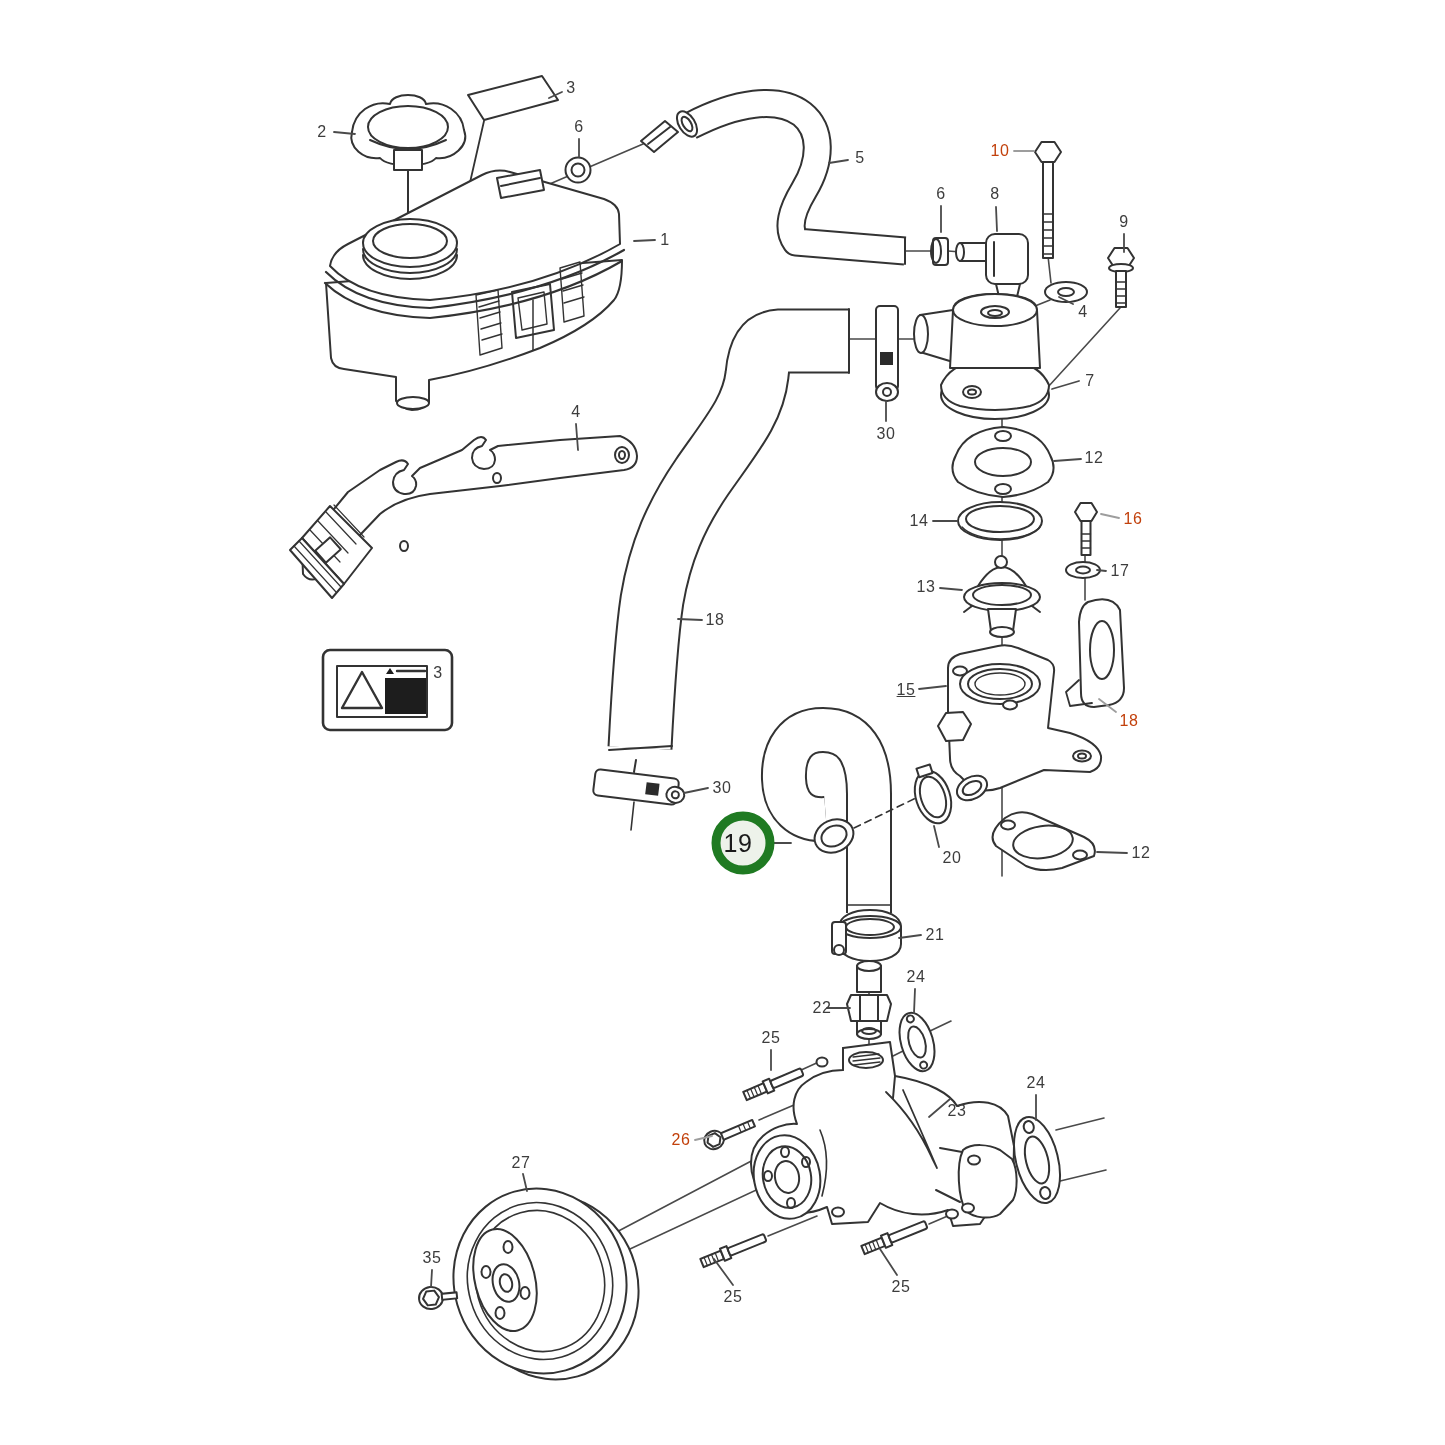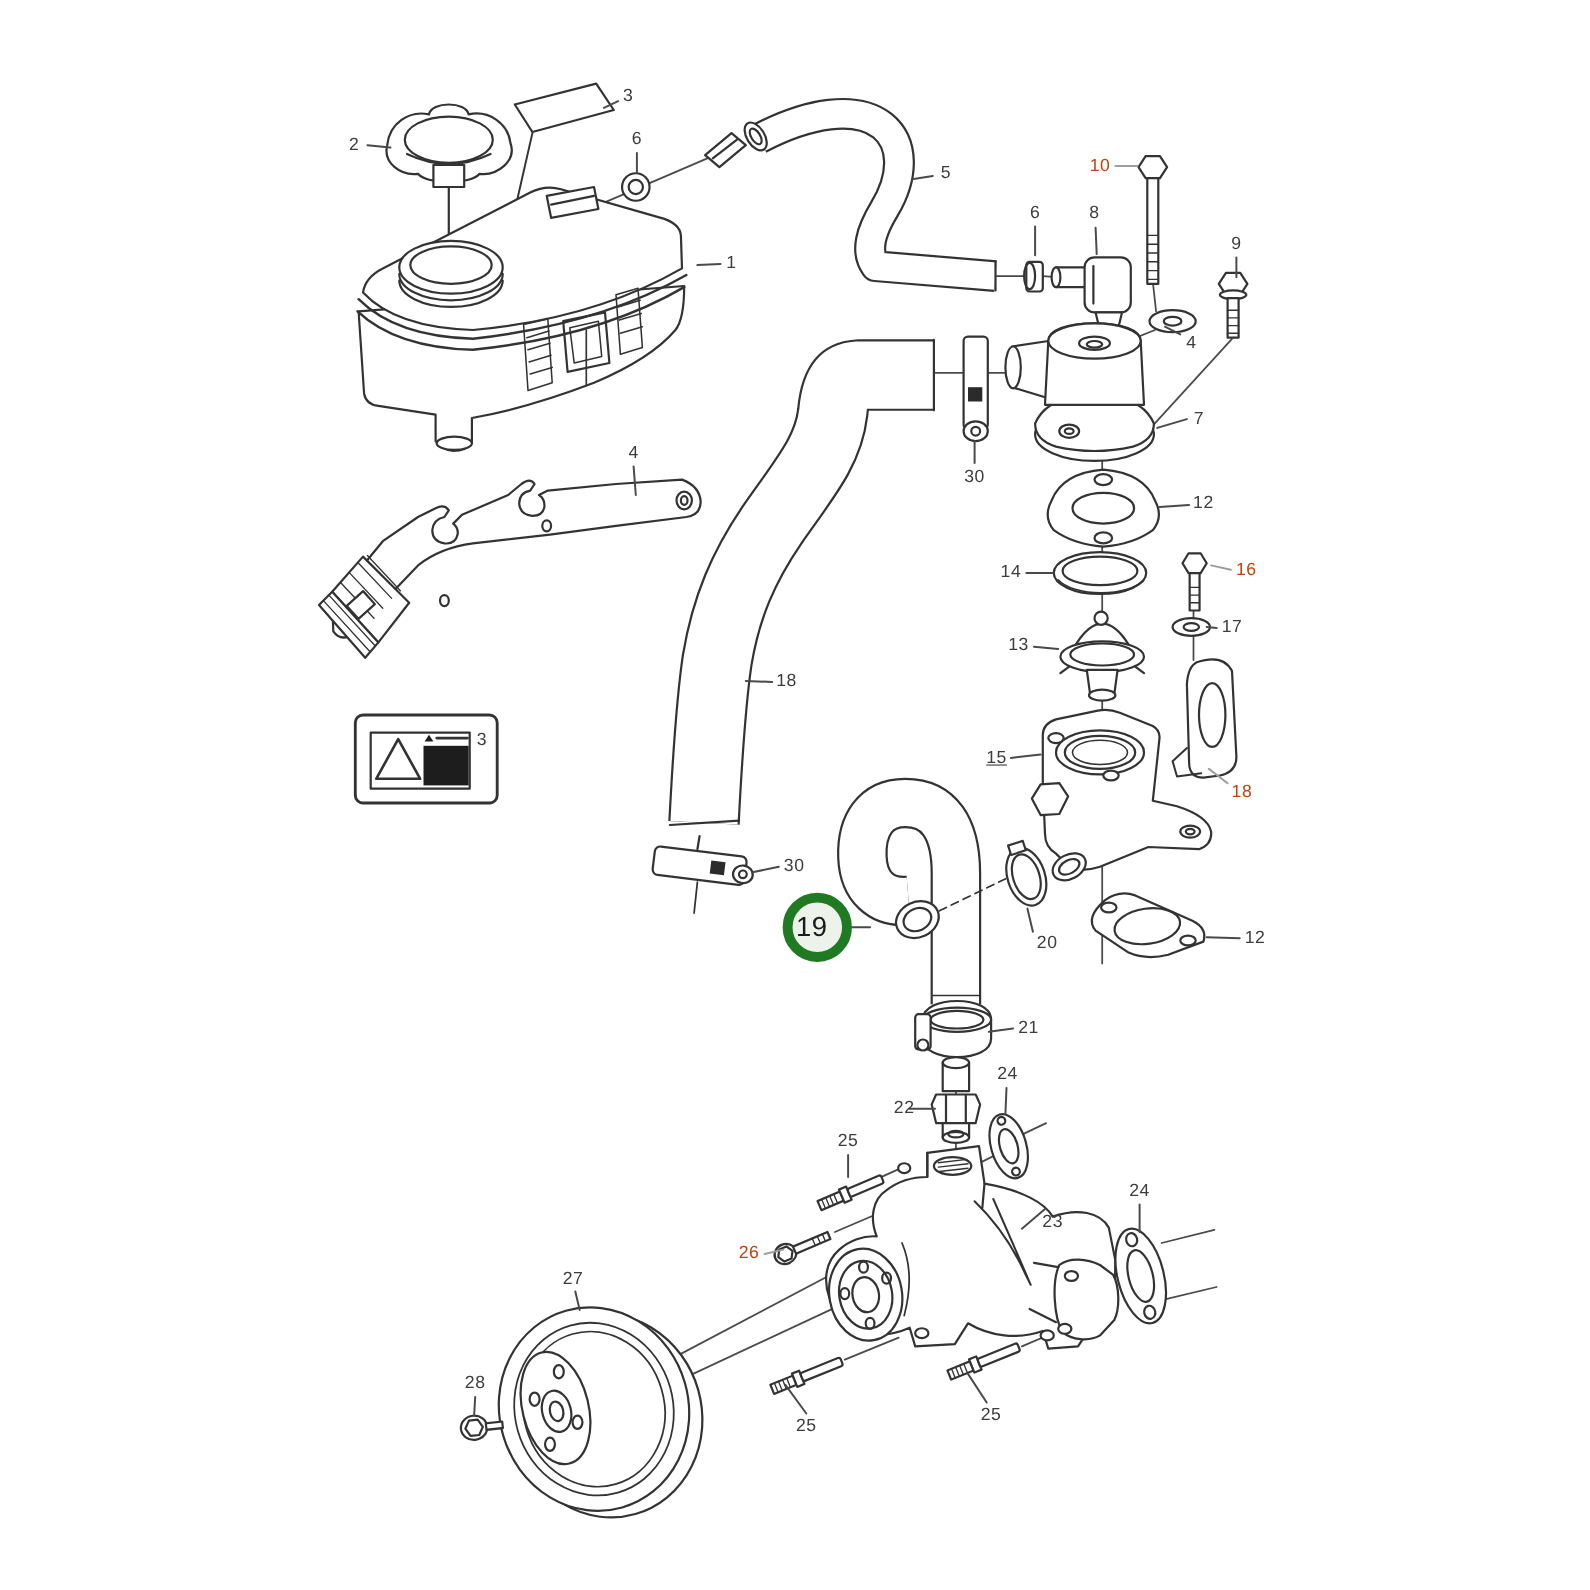--- a/index.html
+++ b/index.html
@@ -517,18 +517,18 @@
       <span class="part-label" style="left: 935px; top: 935px;">21</span>
       <span class="part-label" style="left: 810px; top: 1008px; margin-left: 12px;">22</span>
       <span class="part-label" style="left: 957px; top: 1111px;">23</span>
       <span class="part-label" style="left: 916px; top: 977px;">24</span>
       <span class="part-label" style="left: 1036px; top: 1083px;">24</span>
       <span class="part-label" style="left: 771px; top: 1038px;">25</span>
       <span class="part-label" style="left: 733px; top: 1297px;">25</span>
       <span class="part-label" style="left: 901px; top: 1287px;">25</span>
       <span class="part-label muted" style="left: 681px; top: 1140px;">26</span>
       <span class="part-label" style="left: 521px; top: 1163px;">27</span>
-      <span class="part-label" style="left: 432px; top: 1258px;">28</span>
+      <span class="part-label" style="left: 432px; top: 1258px;">35</span>
       <span class="part-label" style="left: 715px; top: 620px;">18</span>
       <span class="part-label" style="left: 886px; top: 434px;">30</span>
       <span class="part-label" style="left: 722px; top: 788px;">30</span>
     </div>
 </div>
 
 </body></html>

